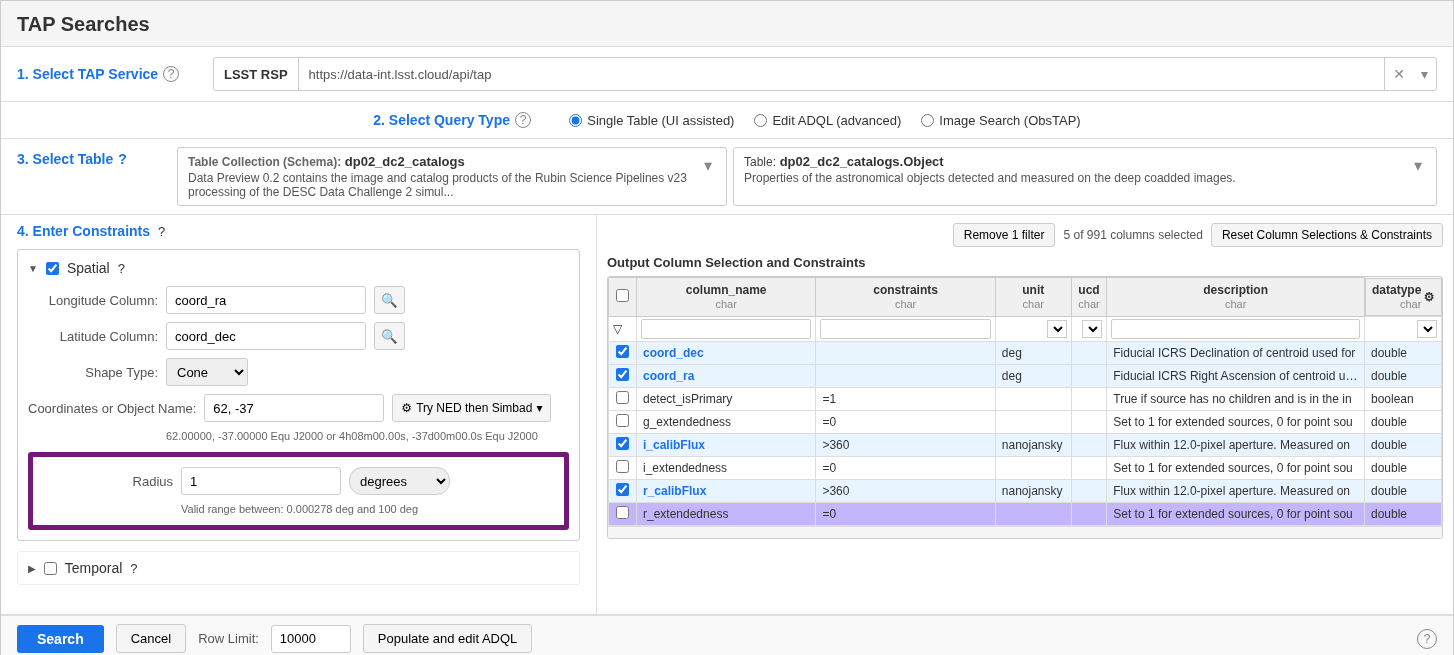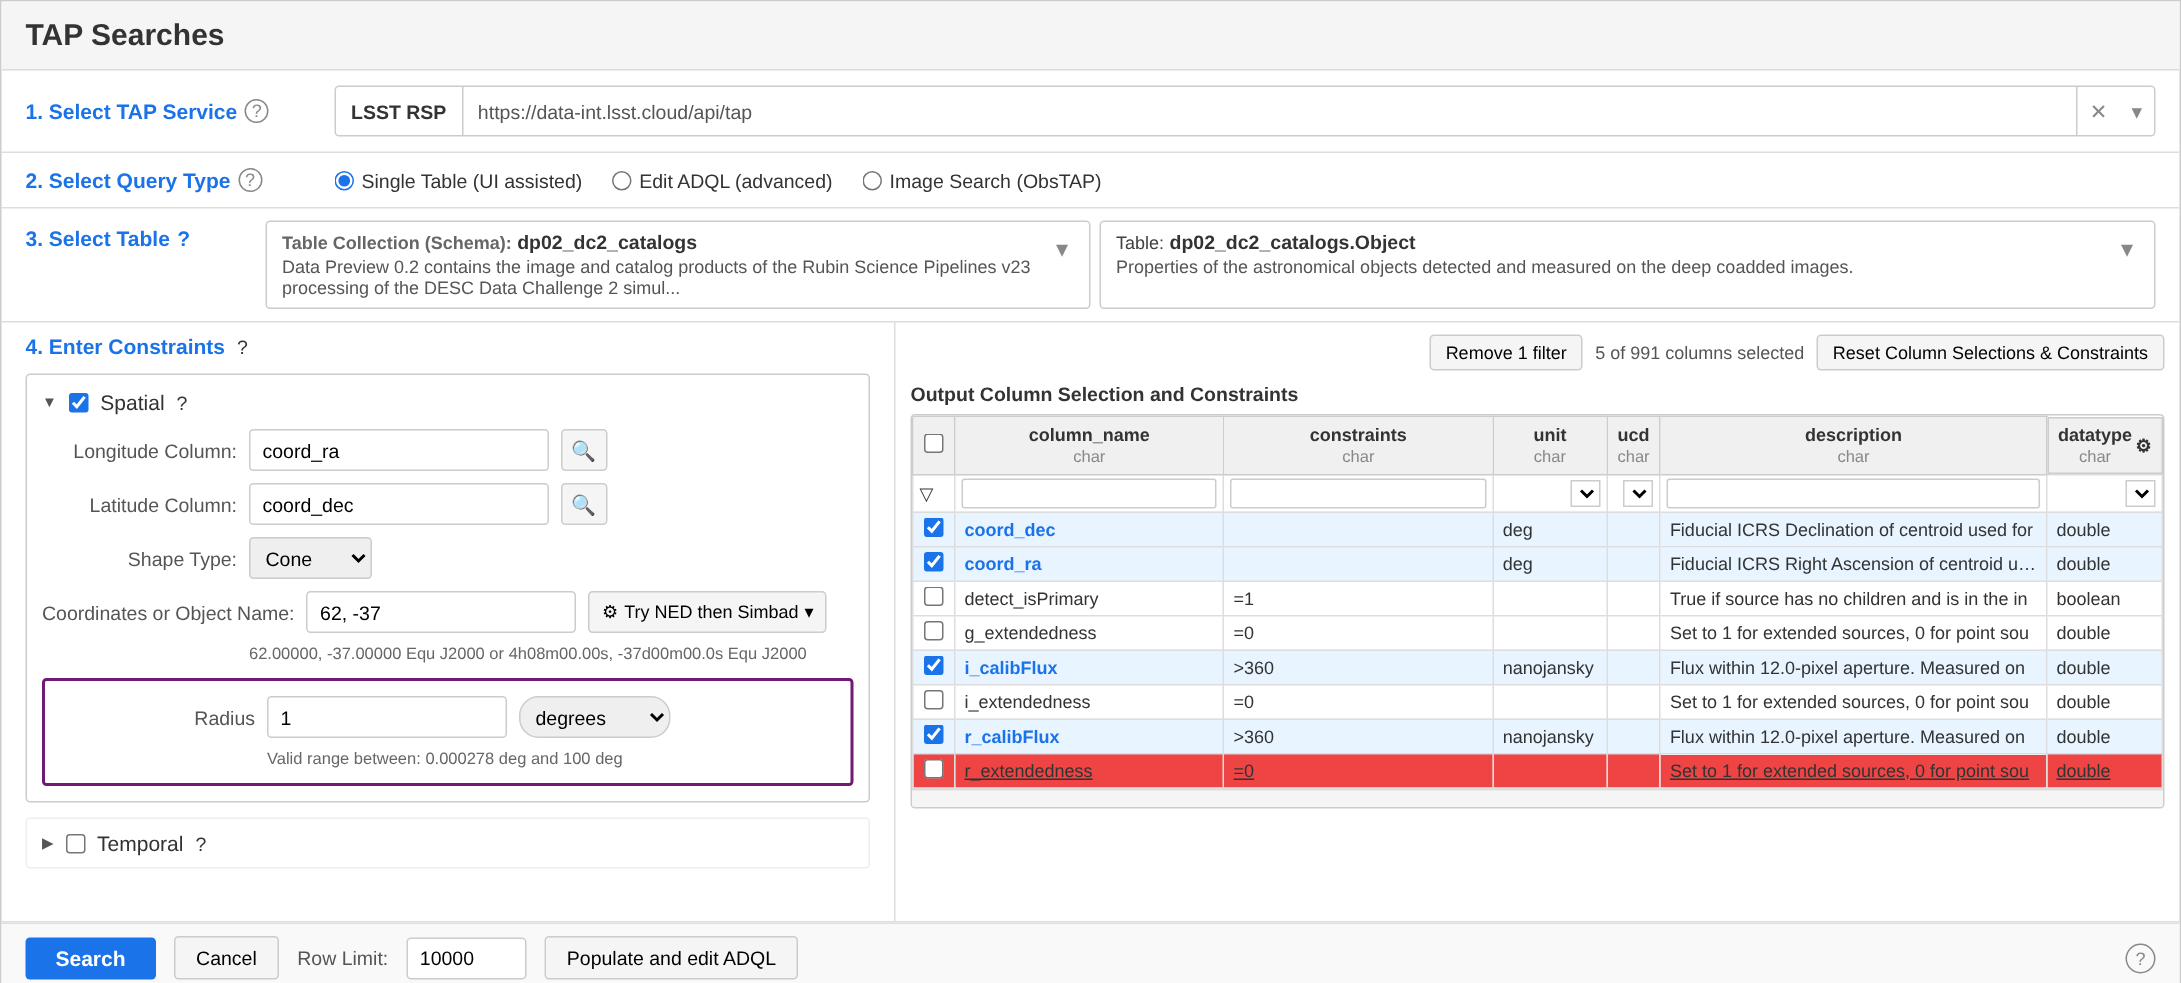--- a/index.html
+++ b/index.html
@@ -2,21 +2,21 @@
 <html><head>
   <meta charset="utf-8">
   <style>
     * { box-sizing: border-box; margin: 0; padding: 0; }
     body { font-family: Arial, sans-serif; font-size: 13px; background: #f0f0f0; color: #333; }
 
     .main-container { background: #fff; border: 1px solid #ccc; margin: 0; width: 1454px; min-height: 655px; }
 
     .page-title { font-size: 20px; font-weight: bold; padding: 12px 16px 10px; border-bottom: 1px solid #ddd; background: #f5f5f5; }
 
-    .section { padding: 10px 16px; border-bottom: 1px solid #ddd; display: flex; align-items: center; gap: 26px; }
+    .section { padding: 10px 16px; border-bottom: 1px solid #ddd; display: flex; align-items: center; gap: 16px; justify-content: center; }
     .section-label { font-size: 14px; font-weight: bold; color: #1a73e8; white-space: nowrap; min-width: 180px; display: flex; align-items: center; gap: 5px; }
     .section-label .help-icon { color: #888; font-size: 12px; border: 1px solid #888; border-radius: 50%; width: 16px; height: 16px; display: inline-flex; align-items: center; justify-content: center; cursor: pointer; font-weight: normal; }
 
     
     .tap-service-row { display: flex; align-items: center; gap: 0; flex: 1; border: 1px solid #ccc; border-radius: 3px; background: #fff; height: 34px; }
     .tap-service-name { padding: 0 10px; font-weight: bold; border-right: 1px solid #ccc; height: 100%; display: flex; align-items: center; }
     .tap-service-url { padding: 0 10px; flex: 1; display: flex; align-items: center; color: #555; }
     .tap-service-actions { display: flex; align-items: center; border-left: 1px solid #ccc; height: 100%; }
     .tap-service-actions button { border: none; background: none; cursor: pointer; padding: 0 8px; height: 100%; color: #888; font-size: 14px; }
 
@@ -74,21 +74,21 @@
     .col-sel-header { display: flex; align-items: center; justify-content: space-between; margin-bottom: 8px; }
     .col-sel-actions { display: flex; align-items: center; gap: 8px; }
     .remove-filter-btn { border: 1px solid #ccc; background: #f5f5f5; border-radius: 3px; padding: 4px 10px; cursor: pointer; font-size: 12px; }
     .col-count { font-size: 12px; color: #555; }
     .reset-btn { border: 1px solid #ccc; background: #f5f5f5; border-radius: 3px; padding: 4px 10px; cursor: pointer; font-size: 12px; }
 
     .col-table { width: 100%; border-collapse: collapse; font-size: 12px; }
     .col-table th { background: #f0f0f0; border: 1px solid #ccc; padding: 4px 6px; text-align: center; font-weight: bold; position: sticky; top: 0; }
     .col-table th .sub { font-weight: normal; color: #888; font-size: 11px; }
     .col-table td { border: 1px solid #ddd; padding: 3px 6px; vertical-align: middle; }
-    .col-table tr.highlighted td { background: #ef4444; text-decoration: underline; }
+    .col-table tr.highlighted td { background: #c4b5fd; }
     .col-table tr.checked-row td { background: #e8f4ff; }
 
     .filter-row td { padding: 2px 4px; }
     .filter-input { width: 100%; border: 1px solid #ccc; border-radius: 2px; padding: 2px 4px; font-size: 12px; }
 
     .col-checkbox { accent-color: #1a73e8; }
 
     
     .col-filter-select { border: 1px solid #ccc; font-size: 11px; padding: 1px 2px; width: 20px; background: none; cursor: pointer; }
     .table-container { border: 1px solid #ccc; border-radius: 3px; overflow: hidden; }
@@ -217,21 +217,21 @@
           <span class="form-label">Coordinates or Object Name:</span>
           <input type="text" class="form-input form-input-coords" value="62, -37" style="">
           <button class="ned-btn">
             <span>⚙</span>
             <span>Try NED then Simbad</span>
             <span>▾</span>
           </button>
         </div>
         <div class="coords-hint">62.00000, -37.00000  Equ J2000    or   4h08m00.00s, -37d00m00.0s  Equ J2000</div>
 
-        <div style="margin-top:10px; background:#fff; border:2px solid #701a75; border-radius:3px; padding:10px;">
+        <div style="margin-top:10px; background:#fff; border:5px solid #701a75; border-radius:3px; padding:10px;">
           <div class="form-row">
             <span class="form-label">Radius</span>
             <input type="text" class="form-input" style="width: 160px;" value="1">
             <select class="units-select">
               <option>degrees</option>
               <option>arcminutes</option>
               <option>arcseconds</option>
             </select>
           </div>
           <div class="radius-hint">Valid range between: 0.000278 deg and 100 deg</div>
@@ -268,21 +268,21 @@
           <thead>
             <tr>
               <th style="width:28px;">
                 <input type="checkbox" style="">
               </th>
               <th>column_name<br><span class="sub">char</span></th>
               <th>constraints<br><span class="sub">char</span></th>
               <th>unit<br><span class="sub">char</span></th>
               <th>ucd<br><span class="sub">char</span></th>
               <th>description<br><span class="sub">char</span></th>
-              <th style="display:flex;align-items:center;justify-content:space-between;">
+              <th style="display:flex;align-items:center;justify-content:space-between;text-align:right;">
                 <span>datatype<br><span class="sub">char</span></span>
                 <span style="cursor:pointer;">⚙</span>
               </th>
             </tr>
             <tr class="filter-row">
               <td>
                 <span>▽</span>
               </td>
               <td>
                 <input class="filter-input" type="text" style="">

